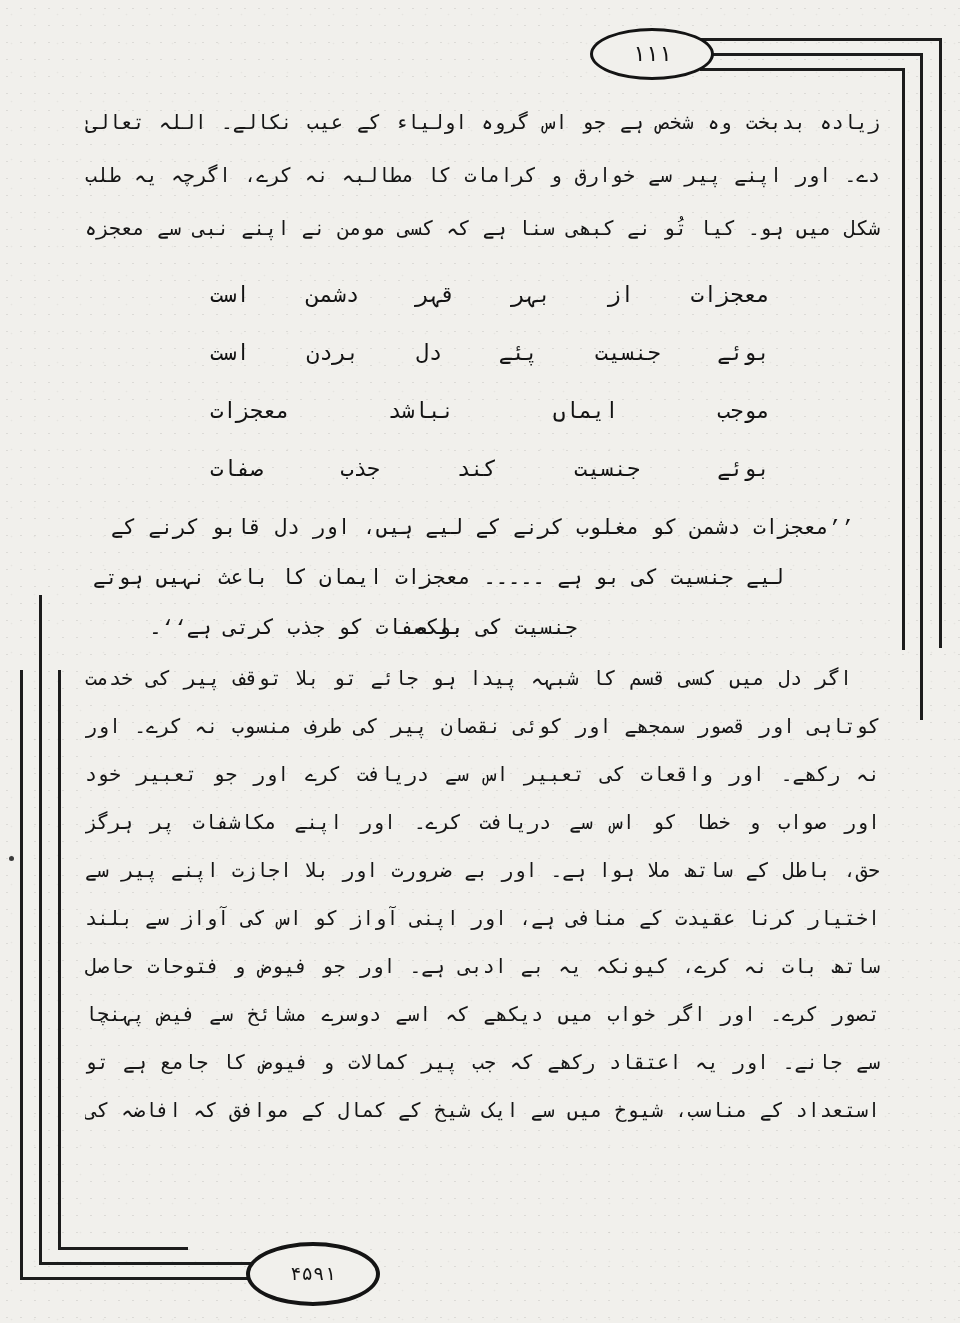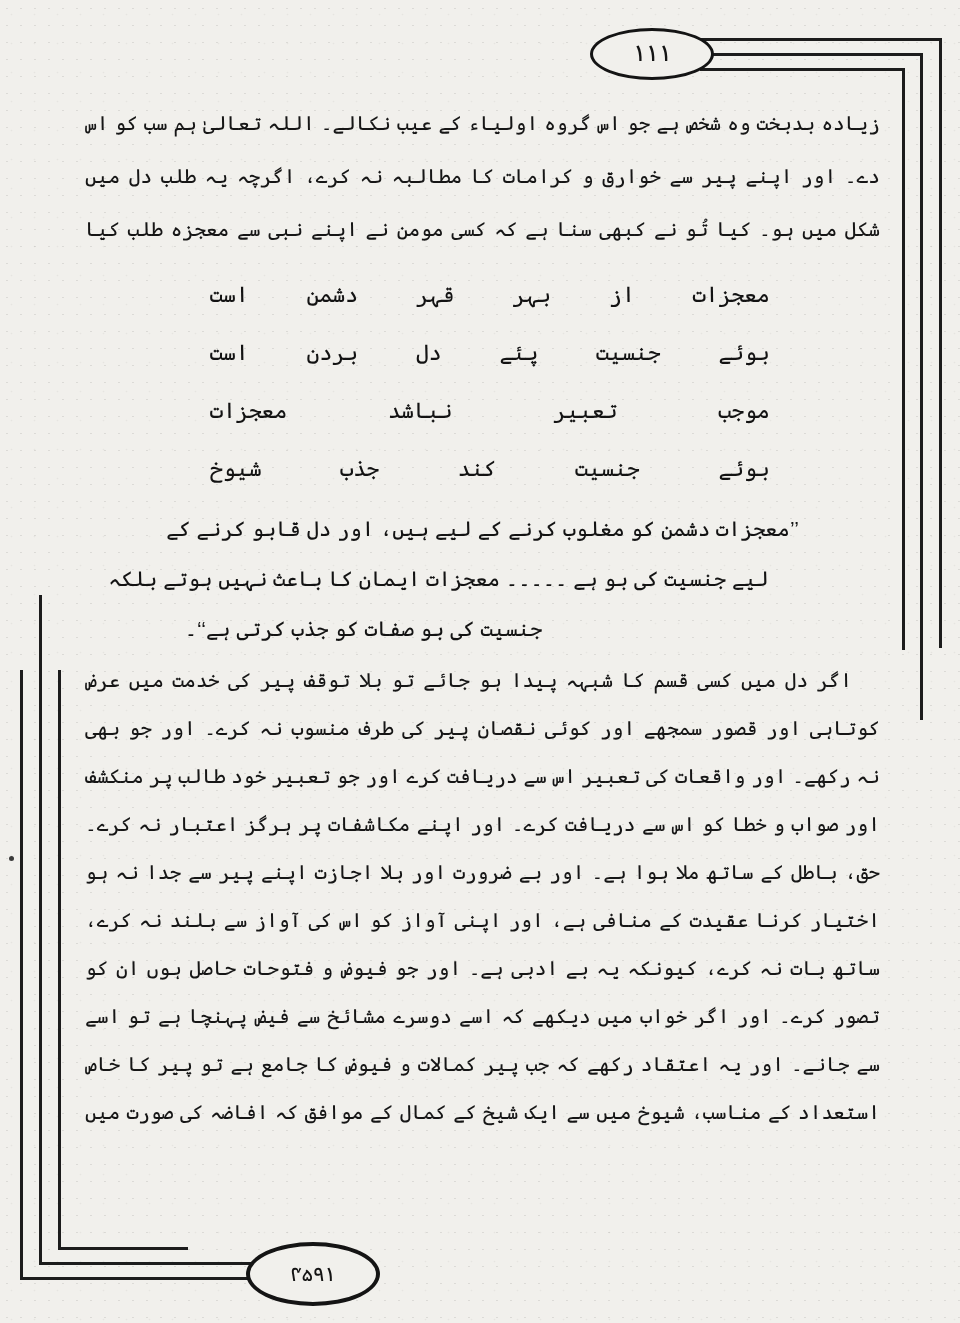--- a/index.html
+++ b/index.html
@@ -6,21 +6,21 @@
   .page{
     position:relative;
     width:960px;height:1323px;
     margin:0 auto;
     background-color:#f1f0ec;
     background-image:
       radial-gradient(circle, rgba(110,110,104,.16) 0.6px, transparent 1.1px),
       radial-gradient(circle, rgba(130,128,120,.10) 0.6px, transparent 1.1px);
     background-size:14px 17px, 23px 29px;
     overflow:hidden;
-    font-family:Liberation Sans, sans-serif;
+    font-family:Liberation Mono, monospace;
     color:#171717;
   }
   .frame{position:absolute;background:#1c1c1c;}
   .badge{
     position:absolute;
     border:3px solid #141414;
     border-radius:50%;
     background:#f1f0ec;
     display:flex;align-items:center;justify-content:center;
     color:#141414;
@@ -105,30 +105,30 @@
       <div class="verse-row">
           <span>بوئے</span>
           <span>جنسیت</span>
           <span>پئے</span>
           <span>دل</span>
           <span>بردن</span>
           <span>است</span>
         </div>
       <div class="verse-row">
           <span>موجب</span>
-          <span>تعبیر</span>
+          <span>ایماں</span>
           <span>نباشد</span>
           <span>معجزات</span>
         </div>
       <div class="verse-row">
           <span>بوئے</span>
           <span>جنسیت</span>
           <span>کند</span>
           <span>جذب</span>
-          <span>شیوخ</span>
+          <span>صفات</span>
         </div>
     </div>
 
     <div class="quote">
       <div class="qline q1">’’معجزات دشمن کو مغلوب کرنے کے لیے ہیں، اور دل قابو کرنے کے</div>
       <div class="qline q2">لیے جنسیت کی بو ہے ۔۔۔۔۔ معجزات ایمان کا باعث نہیں ہوتے بلکہ</div>
       <div class="qline q3">جنسیت کی بو صفات کو جذب کرتی ہے‘‘۔</div>
     </div>
 
     <div class="p2">

